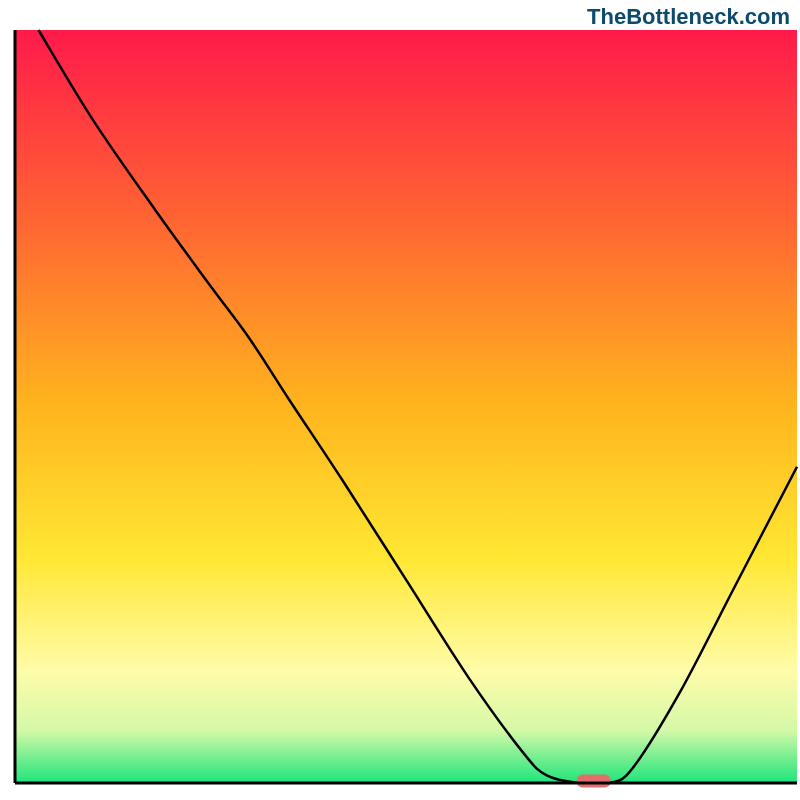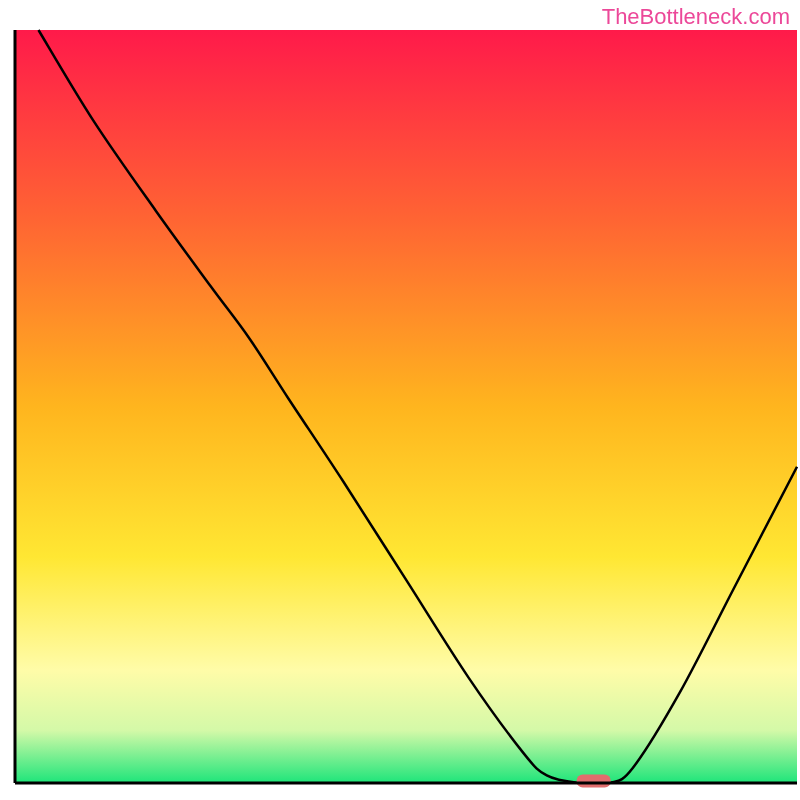--- a/index.html
+++ b/index.html
@@ -8,22 +8,22 @@
     width: 800px;
     height: 800px;
     position: relative;
     font-family: Arial, sans-serif;
   }
   .watermark {
     position: absolute;
     top: 4px;
     right: 10px;
     font-size: 22px;
-    color: #ec4899;
-    font-weight: 400;
+    color: #0c4a6e;
+    font-weight: 700;
     z-index: 10;
   }
   .chart-frame {
     position: absolute;
     top: 0;
     left: 0;
     width: 800px;
     height: 800px;
   }
 </style>

